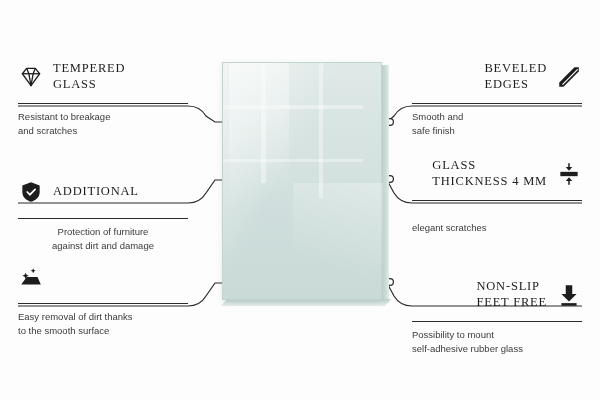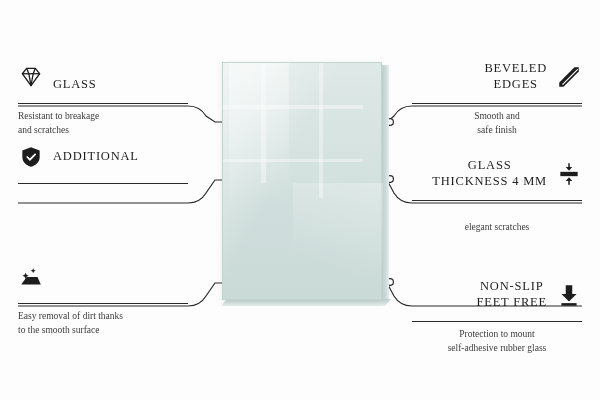--- a/index.html
+++ b/index.html
@@ -66,21 +66,21 @@
     background: linear-gradient(160deg, rgba(255,255,255,0.5), rgba(255,255,255,0) 65%);
   }
   .refl.sheen {
     left: 70px; top: 120px; width: 90px; height: 118px;
     background: linear-gradient(200deg, rgba(255,255,255,0.30), rgba(255,255,255,0) 70%);
   }
 
   
   .callout { position: absolute; width: 170px; }
   .callout.left  { left: 18px; text-align: left; }
-  .callout.right { right: 18px; text-align: center; }
+  .callout.right { right: 18px; text-align: left; }
 
   .co-head {
     display: flex;
     align-items: center;
     gap: 9px;
     min-height: 38px;
   }
   .callout.right .co-head { flex-direction: row-reverse; }
 
   .co-title {
@@ -93,21 +93,21 @@
   }
 
   .co-rule {
     height: 1px;
     background: #2b2b2b;
     margin: 7px 0 6px 0;
     width: 100%;
   }
 
   .co-desc {
-    font-family: Liberation Serif, serif;
+    font-family: Liberation Sans, sans-serif;
     font-size: 9.5px;
     line-height: 1.45;
     color: #3b3b3b;
   }
 
   .ico { width: 26px; height: 26px; flex: 0 0 26px; }
   .ico svg { display: block; width: 26px; height: 26px; }
 
   
   #connectors {
@@ -161,47 +161,51 @@
       <span class="ico">
         <svg viewBox="0 0 24 24" fill="none" stroke="#1d1d1d" stroke-width="1.2">
           <path d="M4 9 L8 4 H16 L20 9 L12 20 Z"></path>
           <path d="M4 9 H20"></path>
             <path d="M8 4 L10 9 L12 20"></path>
             <path d="M16 4 L14 9 L12 20"></path>
         </svg>
       </span>
       <div>
         <div class="co-title">
-          <br>
+          <span>TEMPERED</span><br>
           <span>GLASS</span>
         </div>
       </div>
     </div>
     <div class="co-rule"></div>
     <div class="co-desc">
       <span>Resistant to breakage</span><br>
       <span>and scratches</span>
     </div>
   </div>
 
-  <div class="callout left" style="top:138px;text-align:center;">
+  <div class="callout left" style="top:173px;text-align:center;">
     <div class="co-head">
       <span class="ico">
         <svg viewBox="0 0 24 24" fill="none" stroke="#1d1d1d" stroke-width="1.2">
           <path d="M12 3 L20 6 V12 C20 16.5 16.5 19.8 12 21 C7.5 19.8 4 16.5 4 12 V6 Z" fill="#1d1d1d" stroke="none"></path>
           <path d="M8.5 12 L11 14.5 L15.8 9.6" stroke="#ffffff" stroke-width="1.6" stroke-linecap="round"></path>
         </svg>
       </span>
       <div>
         <div class="co-title">
           <span>ADDITIONAL</span><br>
         </div>
       </div>
     </div>
     <div class="co-rule"></div>
+    <div class="co-desc">
+      <span>Protection of furniture</span><br>
+      <span>against dirt and damage</span>
+    </div>
   </div>
 
   <div class="callout left" style="top:258px;">
     <div class="co-head">
       <span class="ico">
         <svg viewBox="0 0 24 24" fill="none" stroke="#1d1d1d" stroke-width="1.2">
           <path d="M3 19 L8 12 H18 L21 19 Z" fill="#1d1d1d" stroke="none"></path>
           <path d="M7 8 L7.9 10 L9.9 10.9 L7.9 11.8 L7 13.8 L6.1 11.8 L4.1 10.9 L6.1 10 Z" fill="#1d1d1d" stroke="none"></path>
           <path d="M14 4 L14.7 5.6 L16.3 6.3 L14.7 7 L14 8.6 L13.3 7 L11.7 6.3 L13.3 5.6 Z" fill="#1d1d1d" stroke="none"></path>
         </svg>
@@ -273,18 +277,18 @@
       </span>
       <div>
         <div class="co-title">
           <span>NON-SLIP</span><br>
           <span>FEET FREE</span>
         </div>
       </div>
     </div>
     <div class="co-rule"></div>
     <div class="co-desc">
-      <span>Protection to mount</span><br>
+      <span>Possibility to mount</span><br>
       <span>self-adhesive rubber glass</span>
     </div>
   </div>
 
 </div>
 
 </body></html>

